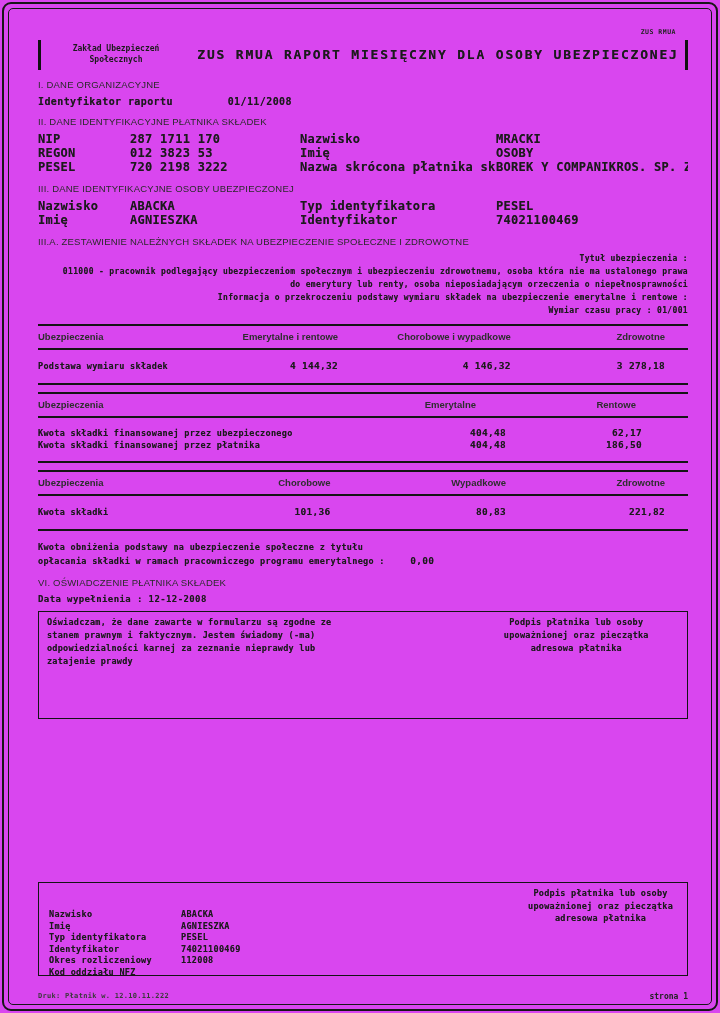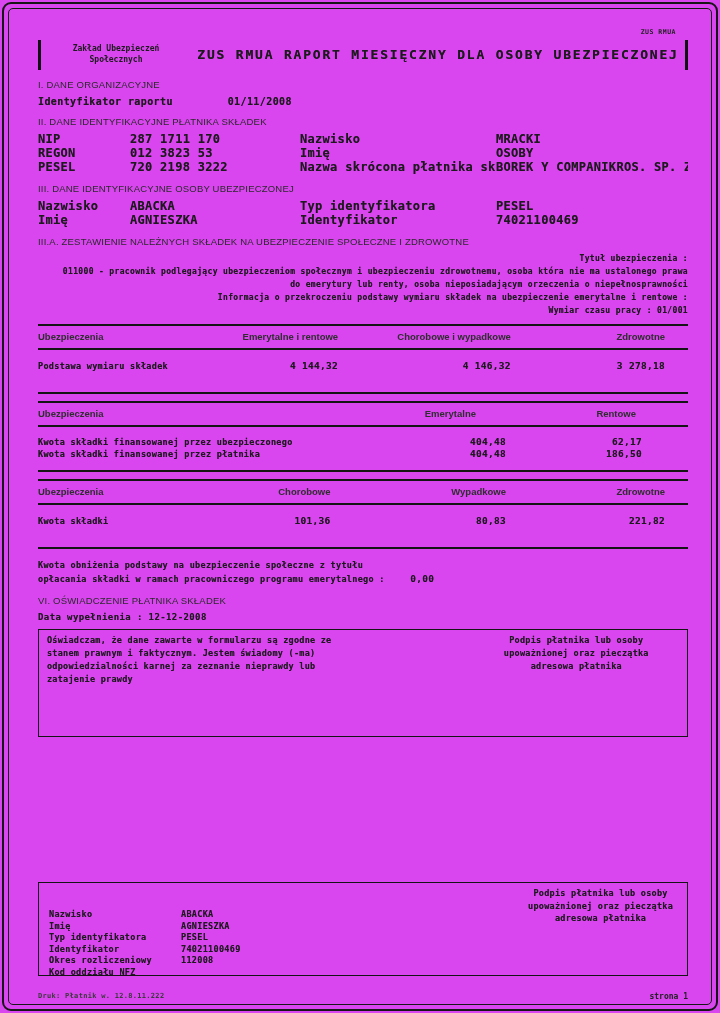--- a/index.html
+++ b/index.html
@@ -56,21 +56,21 @@
   table.tbl{width:100%;border-collapse:collapse;margin-top:7px;
     border-top:2.5px solid #141414;border-bottom:2.5px solid #141414;}
   table.tbl thead tr{border-bottom:2.5px solid #141414;}
   table.tbl th{
     font-family:"Liberation Sans", sans-serif;font-weight:700;font-size:9.5px;color:#2e2e2e;
     text-align:right;padding:5px 0 6px 0;white-space:nowrap;
   }
   table.tbl th.c1{text-align:left;}
   table.tbl td{
     font-size:9.5px;font-weight:bold;letter-spacing:0.3px;
-    text-align:right;padding:10px 0 21px 0;white-space:nowrap;
+    text-align:right;padding:10px 0 12px 0;white-space:nowrap;
     text-shadow:0 0 0.4px rgba(0,0,0,0.45);
   }
   table.tbl td.c1{text-align:left;font-size:8.5px;}
   .t13 .c1{width:32%;} .t13 .c2{width:13%;} .t13 .c3{width:27%;} .t13 .c4{width:28%;}
   .t13 th.c4, .t13 td.c4{padding-right:23px;}
   .t2 .c1{width:52%;} .t2 .c2{width:20%;} .t2 .c3{width:28%;}
   .t2 th.c2{padding-right:30px;}
   .t2 th.c3{padding-right:52px;}
   .t2 td.c3{padding-right:46px;}
   .t2 tbody td{padding:0 0 1px 0;}
@@ -304,18 +304,18 @@
           <span>112008</span>
         </div>
         <div class="brow">
           <span>Kod oddziału NFZ</span>
           <span></span>
         </div>
       </div>
     </div>
 
     <div class="footer">
-      <span class="footer-left">Druk: Płatnik w. 12.8.11.222</span>
+      <span class="footer-left">Druk: Płatnik w. 12.10.11.222</span>
       <span class="footer-right">strona 1</span>
     </div>
 
   </div>
 </div>
 
 </body></html>

